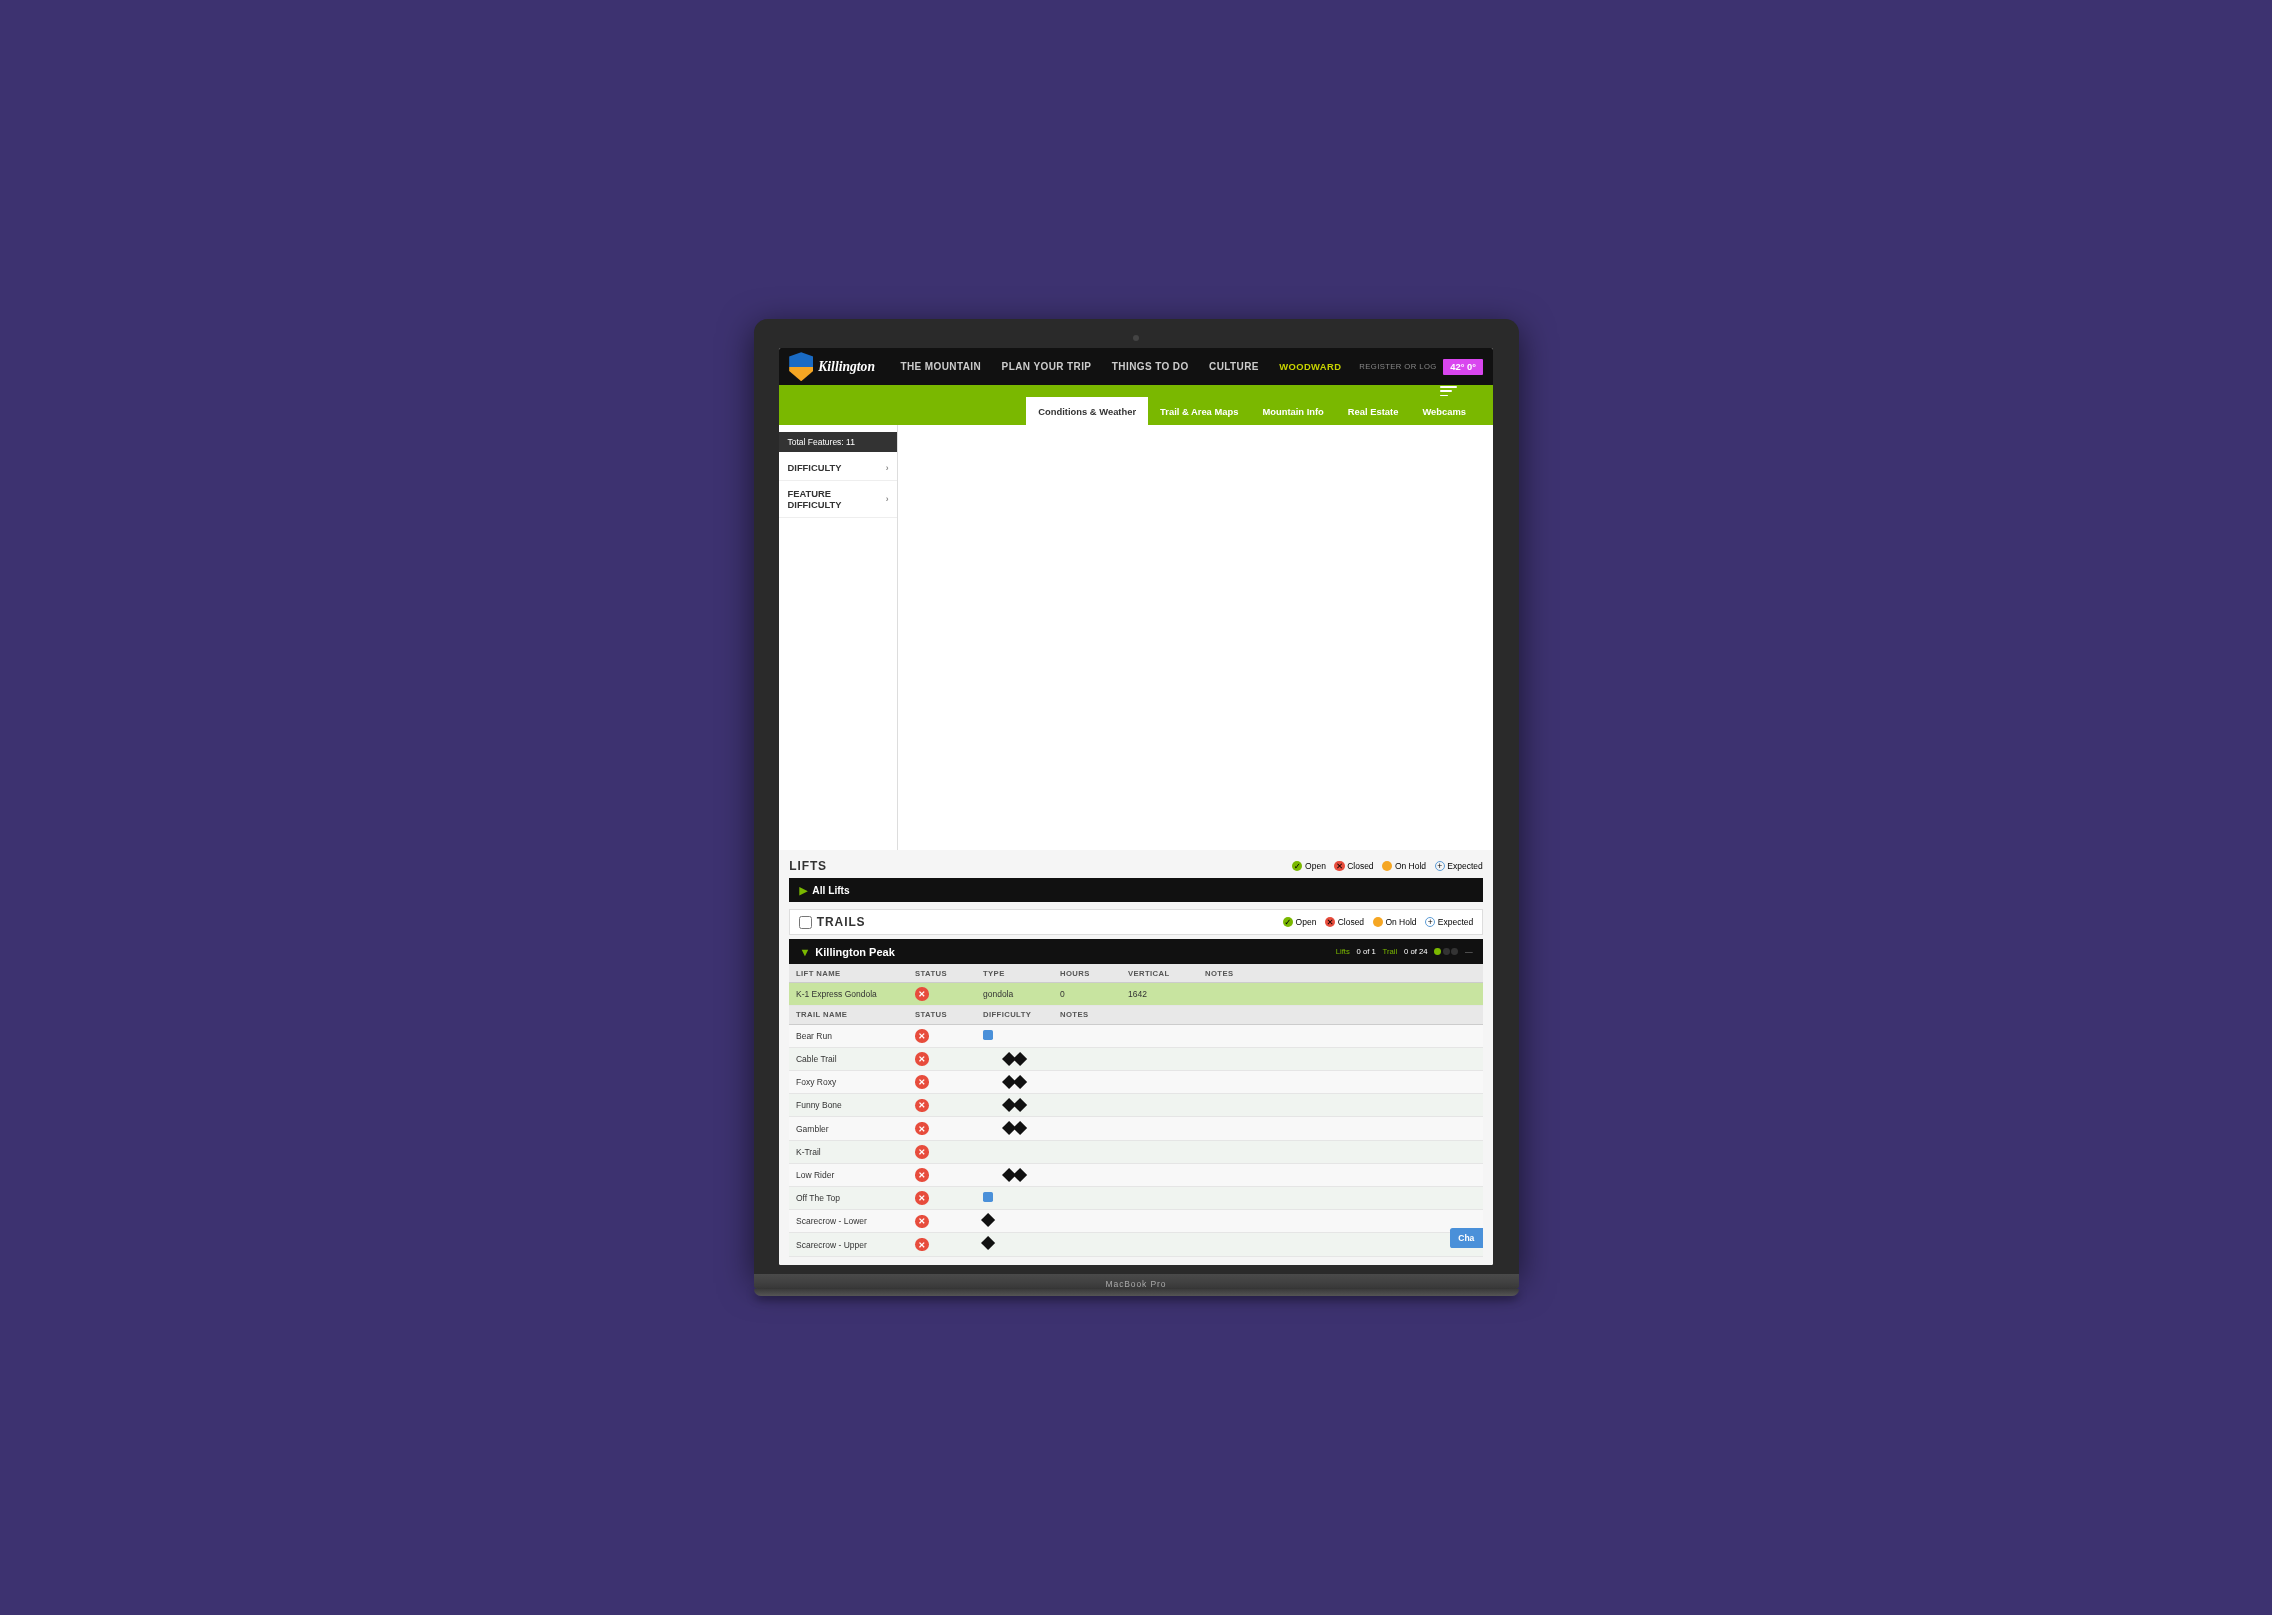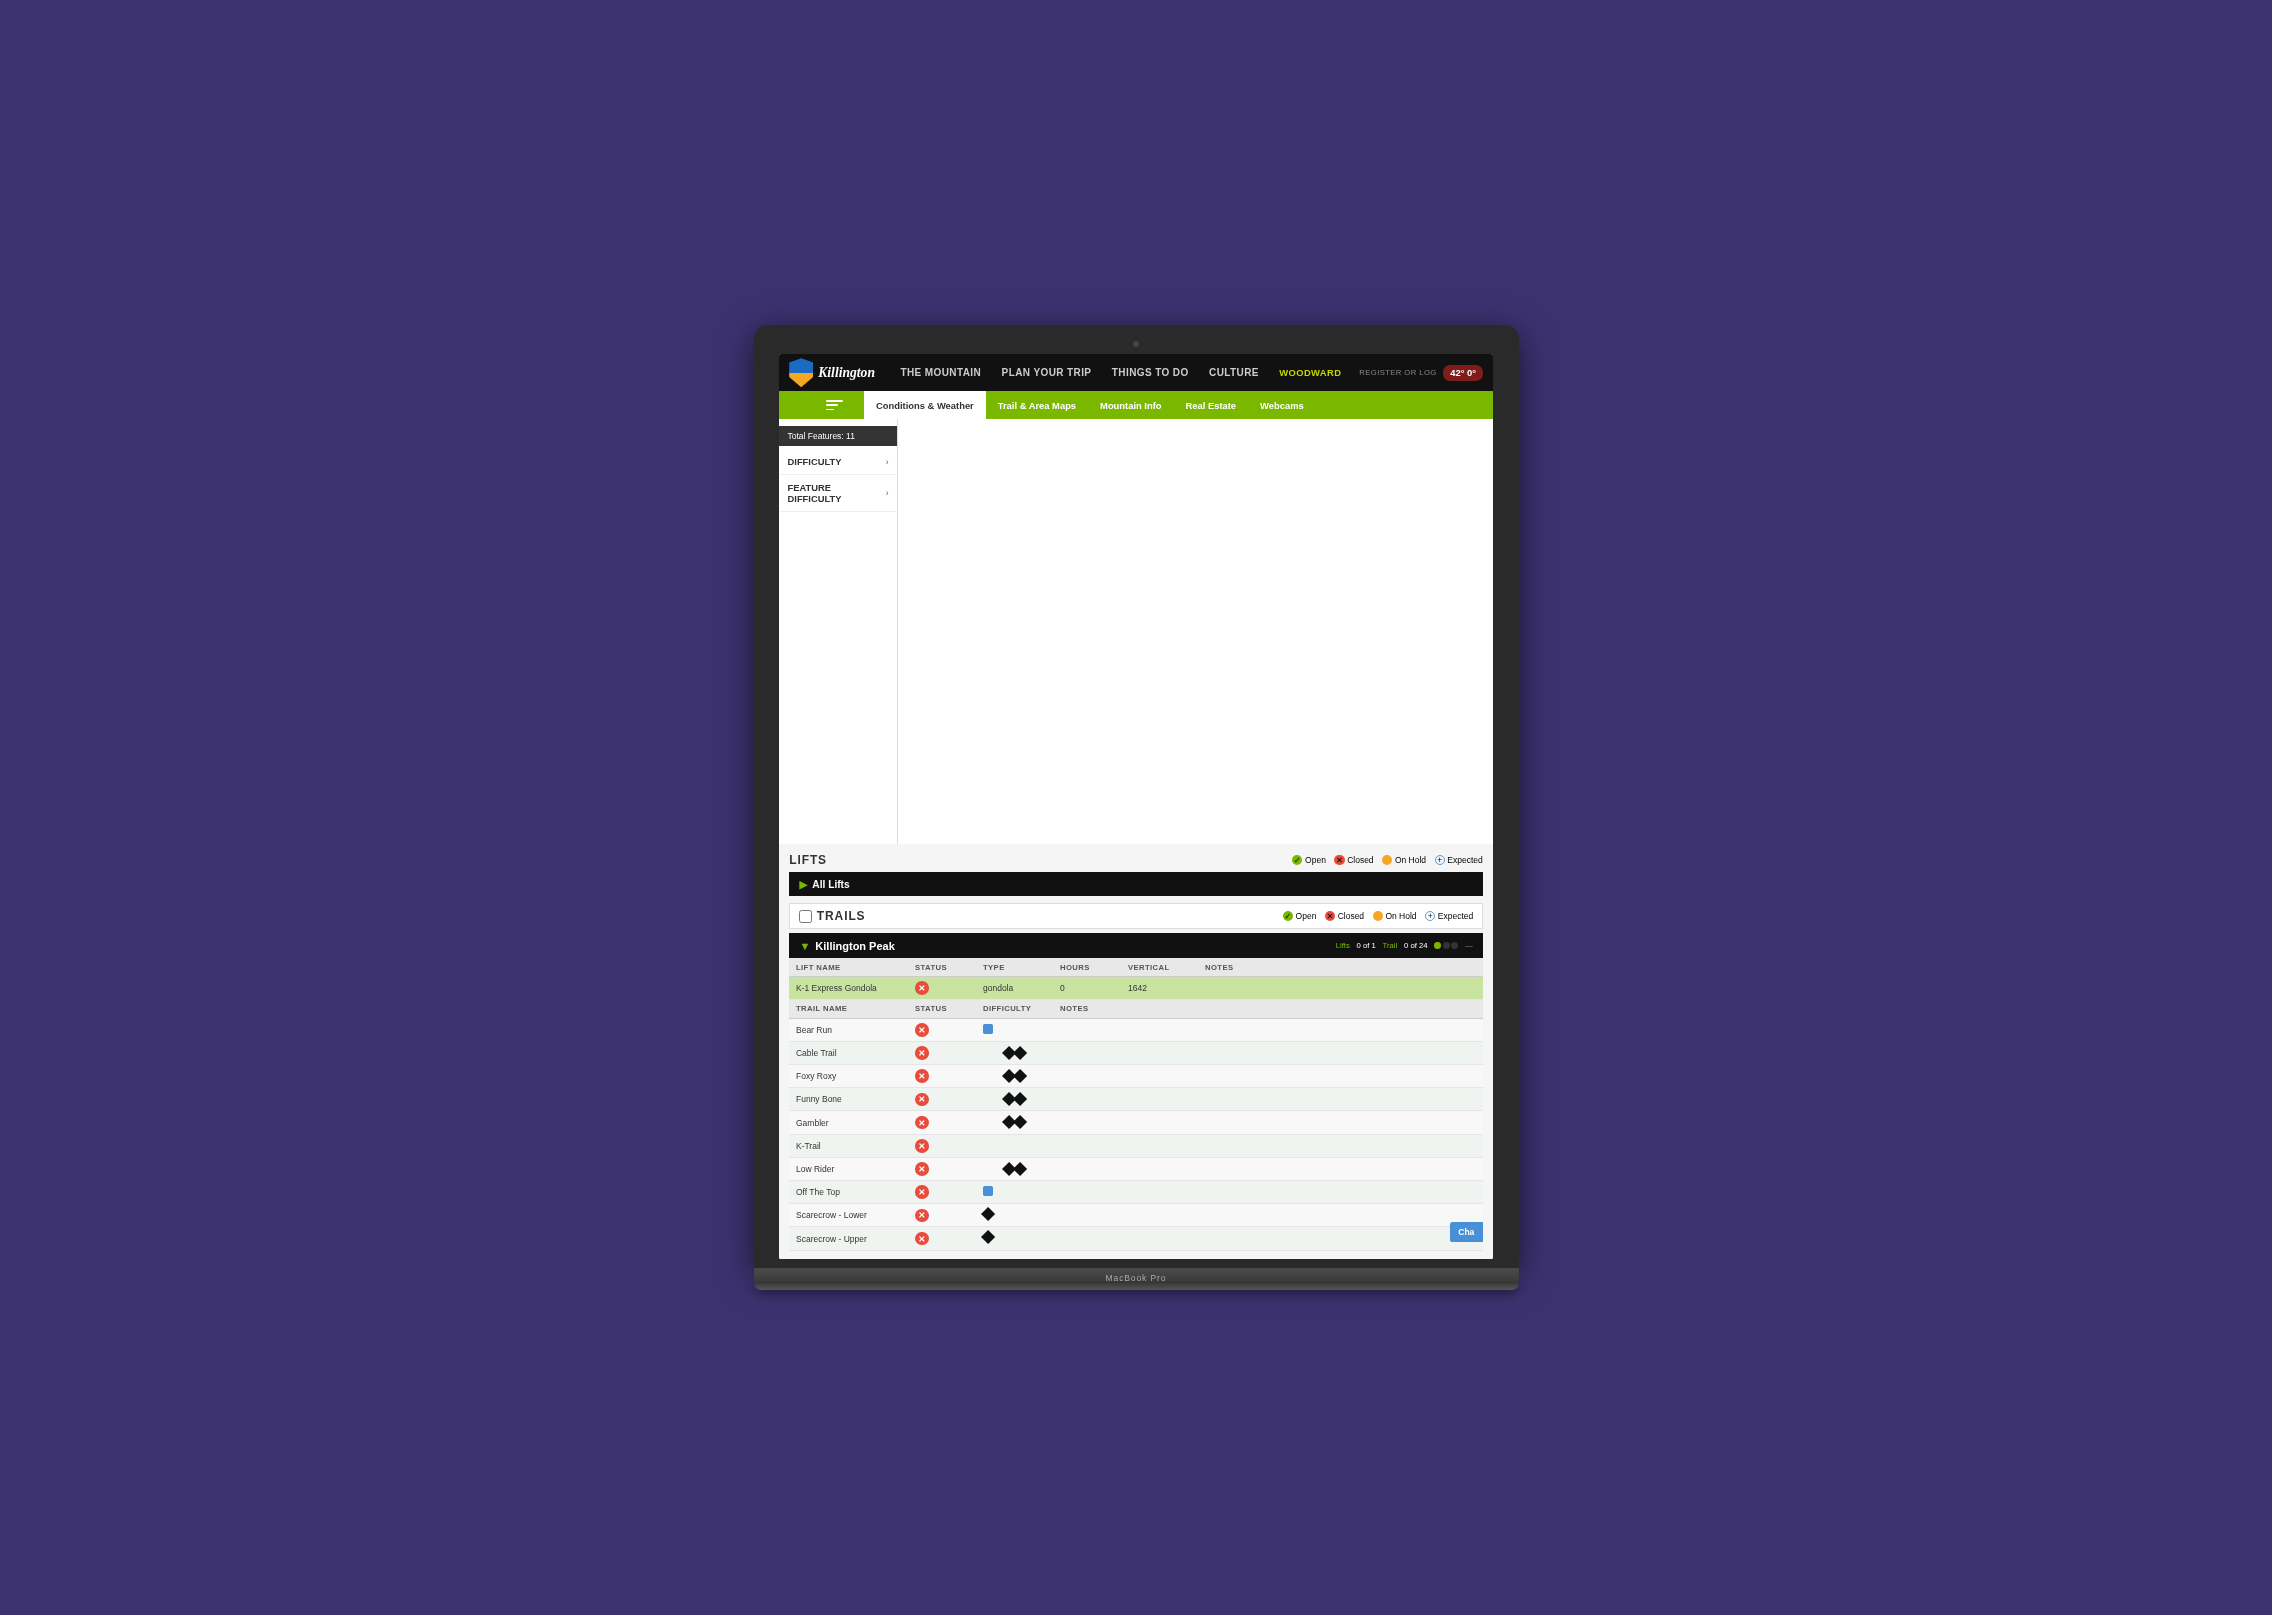--- a/index.html
+++ b/index.html
@@ -120,37 +120,38 @@
       gap: 6.8px;
     }
 
     .nav-register {
       color: #888;
       font-size: 7.7px;
       letter-spacing: 0.4px;
     }
 
     .weather-badge {
-      background: #7f1d1d;
-      border-radius: 7px;
+      background: #d946ef;
+      border-radius: 1px;
       padding: 2.6px 6.8px;
       display: flex;
       align-items: center;
       gap: 3.4px;
       color: #fff;
       font-size: 9.4px;
       font-weight: bold;
     }
 
     
     .sub-nav {
       background: #7ab800;
       display: flex;
-      align-items: center;
-      padding: 0 25px;
+      align-items: flex-end;
+      padding: 0 15px;
+      flex-direction: column;
     }
 
     .sub-nav-left {
       width: 60px;
       background: #7ab800;
       display: flex;
       align-items: center;
       justify-content: center;
     }
 

